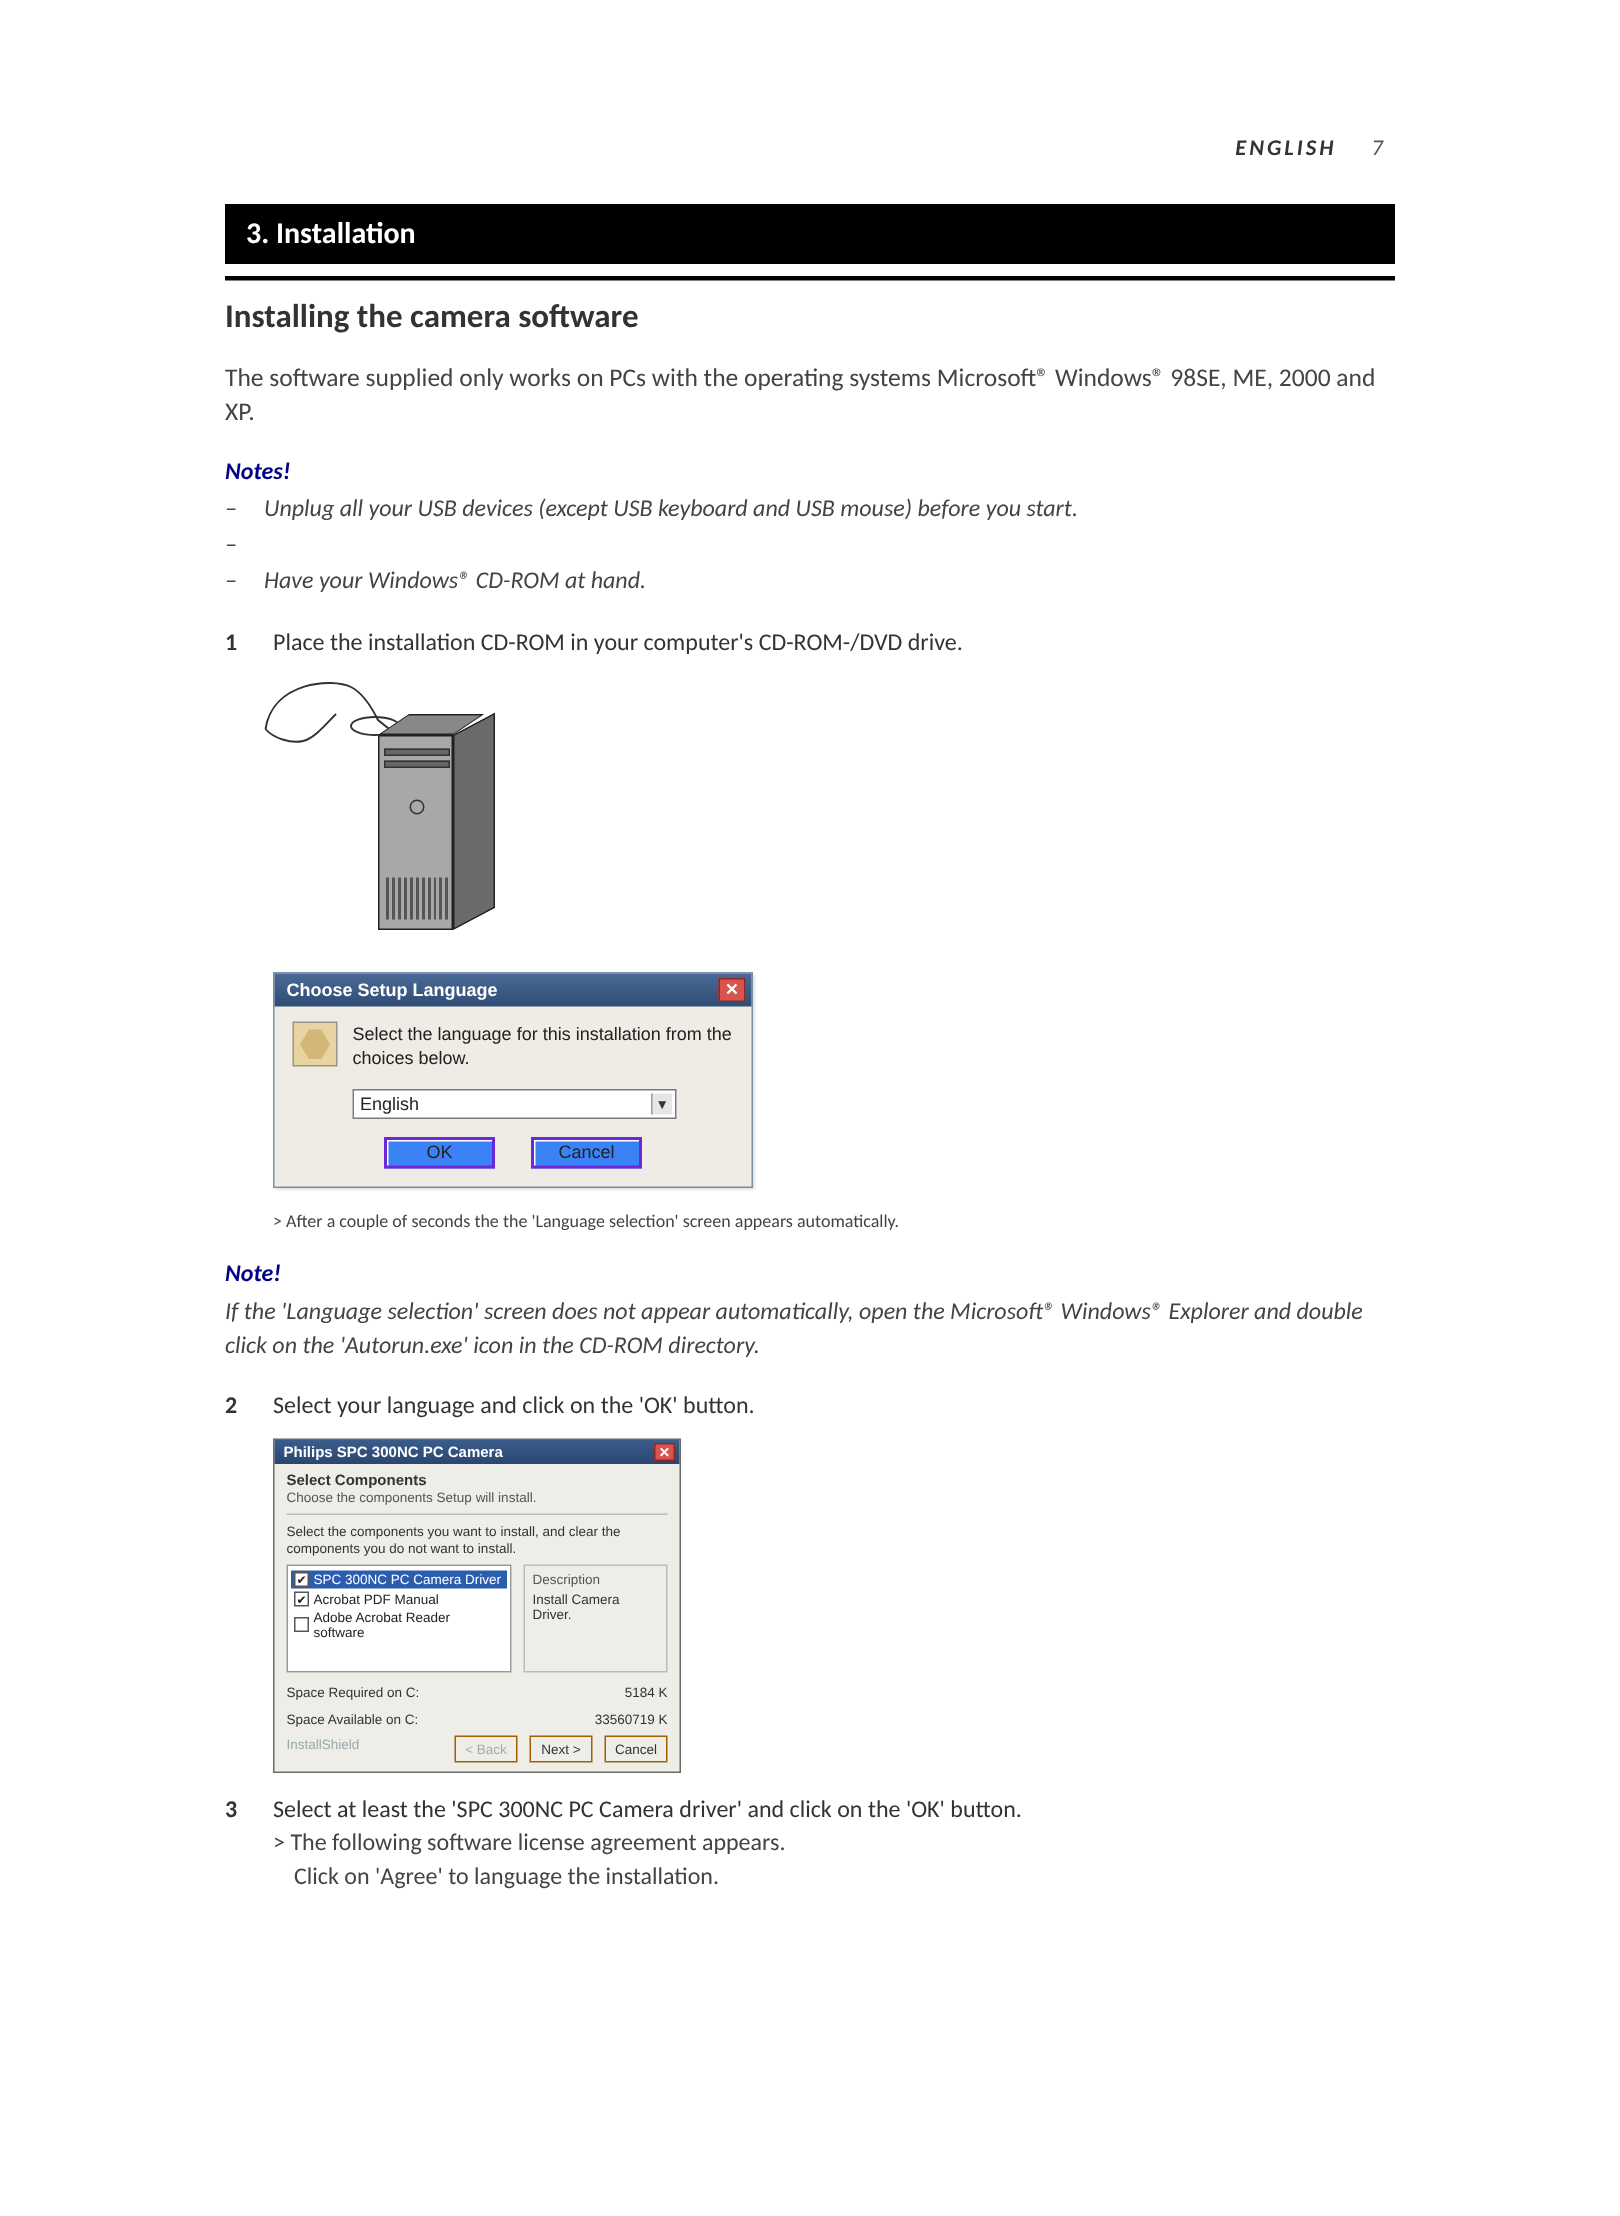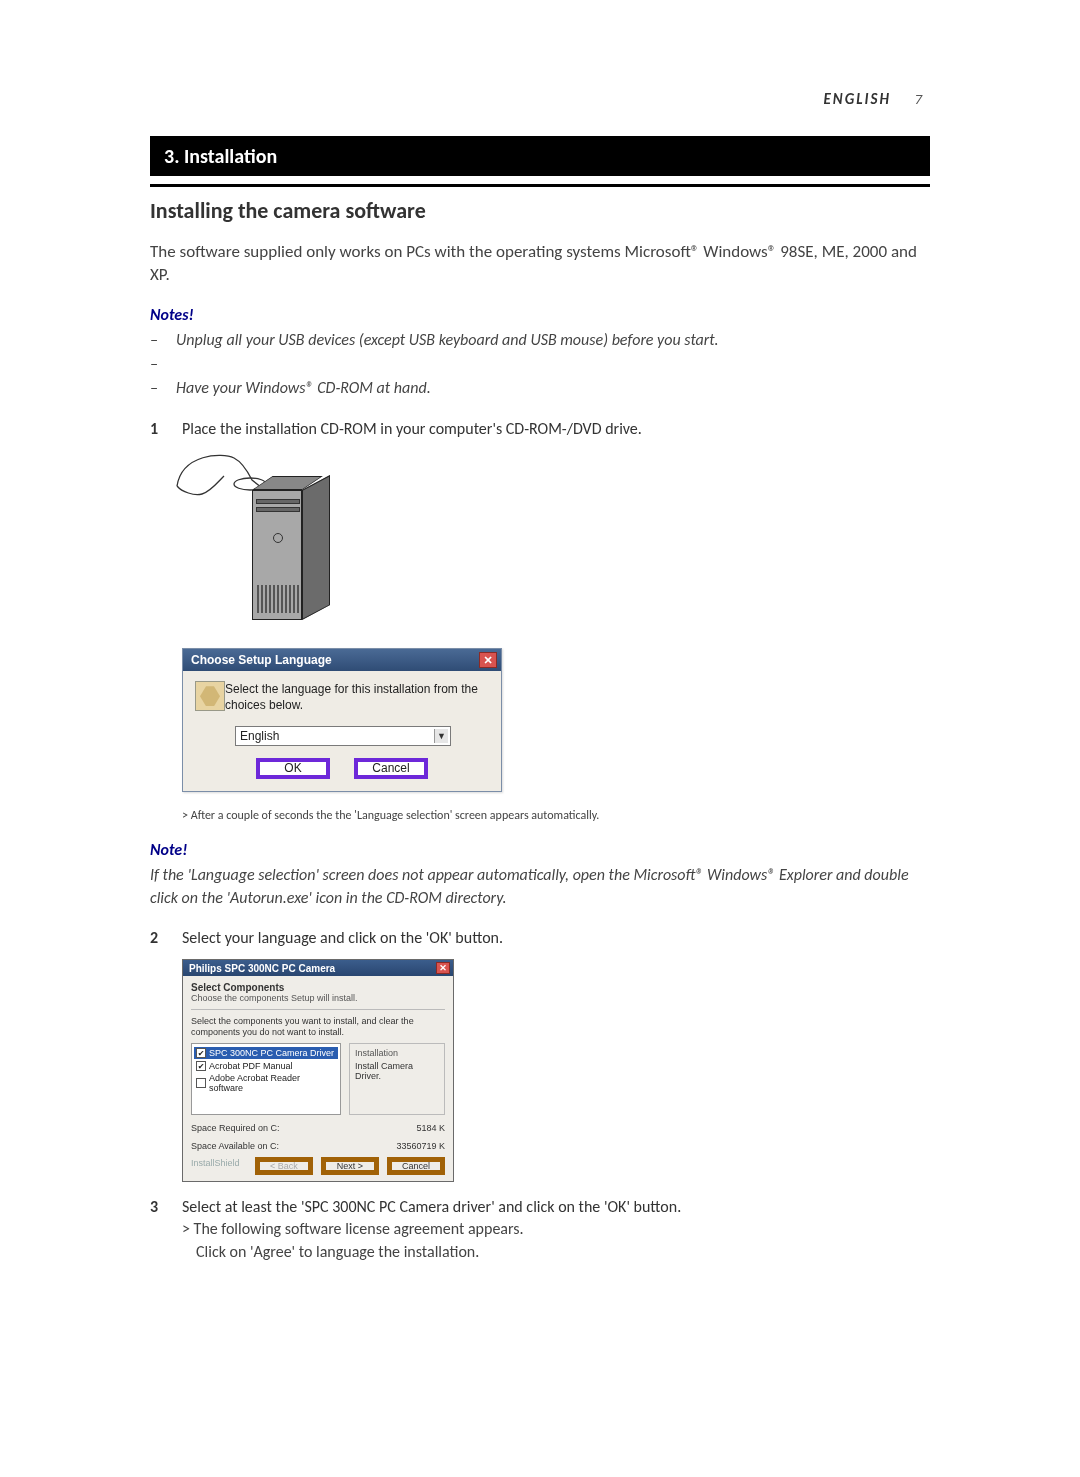--- a/index.html
+++ b/index.html
@@ -115,38 +115,38 @@
     .dlg-titlebar {
       background: linear-gradient(#4a6a95,#2f4c75);
       color:#fff; display:flex; justify-content:space-between; align-items:center;
       padding: 3px 4px 3px 8px; font-weight:bold; font-size:12px;
     }
     .dlg-close {
       width:18px; height:16px; background:#d9534f; color:#fff;
       display:flex; align-items:center; justify-content:center;
       border:1px solid #8b2a25; font-size:11px; line-height:1;
     }
-    .dlg-body { padding: 10px 12px 12px 12px; display:flex; }
+    .dlg-body { padding: 10px 12px 12px 12px; display:flex; gap:10px; }
     .dlg-icon { width:30px; height:30px; flex-shrink:0;
       background:#e8d4a2; border:1px solid #998; position:relative; }
     .dlg-icon::before{ content:""; position:absolute; inset:4px; background:#d2b776;
       clip-path: polygon(30% 0,70% 0,100% 50%,70% 100%,30% 100%,0 50%); }
     .dlg-msg { font-size:12px; line-height:1.35; color:#222; }
     .dlg-select-row { padding: 0 12px 6px 52px; }
     .dlg-select {
       width: 216px; height:20px; border:1px solid #7a7a7a;
       background:#fff; display:flex; align-items:center; justify-content:space-between;
       padding:0 2px 0 4px; font-size:12px; color:#222;
     }
     .dlg-select .chev { width:14px; height:14px; background:#e6e6e6;
       border-left:1px solid #999; display:flex; align-items:center; justify-content:center;
       font-size:9px; color:#333; }
     .dlg-btns { display:flex; gap:24px; justify-content:center; padding: 6px 0 12px 0; }
-    .dlg-btn { width:74px; height:21px; background:#ffffff;
-      border:4px solid #6d28d9; box-shadow: inset 1px 1px 0 #fff;
+    .dlg-btn { width:74px; height:21px; background:#3b82f6;
+      border:2px solid #6d28d9; box-shadow: inset 1px 1px 0 #fff;
       font-size:12px; display:flex; align-items:center; justify-content:center;
       color:#222; }
 
     .result-line { font-size:12px; color:#444; margin-bottom:18px; padding-left:32px; }
     .note-block { margin-bottom: 18px; }
     .note-single-text { font-style: italic; font-size:16px; line-height:1.45; color:#444; }
 
     
     .dlg-small {
       width: 272px; border:1px solid #6a6a6a;
@@ -171,21 +171,21 @@
       min-height:72px; font-size:9px; color:#222;
     }
     .comp-item { display:flex; align-items:center; gap:3px; margin-bottom:2px; }
     .comp-item .cb { width:10px;height:10px;border:1px solid #555;display:flex;align-items:center;justify-content:center;font-size:8px;color:#222; }
     .comp-item.sel { background:#2a5db0; color:#fff; padding:1px 2px; margin-left:-2px; margin-right:-2px;}
     .comp-item.sel .cb{ color:#222; background:#fff;}
     .desc-box { width:96px; border:1px solid #bbb; padding:4px 5px; font-size:9px; color:#333; }
     .desc-title{ color:#555; margin-bottom:3px;}
     .space-row { display:flex; justify-content:space-between; font-size:9px; margin-top:8px; color:#333;}
     .dlg-small-btns { display:flex; gap:8px; justify-content:flex-end; padding-top:6px; }
-    .dlg-sbtn { width:58px;height:18px;border:5px solid #a16207;background:#efede8;
+    .dlg-sbtn { width:42px;height:18px;border:1px solid #a16207;background:#efede8;
       display:flex;align-items:center;justify-content:center;font-size:9px; }
     .dlg-sbtn.disabled{ color:#aaa; }
     .install-prefix{ font-size:9px;color:#9aa;}
   </style>
 </head>
 <body>
 
 <div class="header-row">
   <span class="header-lang">ENGLISH</span>
   <span class="header-page">7</span>
@@ -291,21 +291,21 @@
         <div class="comp-item">
           <span class="cb">✔</span>
           <span>Acrobat PDF Manual</span>
         </div>
         <div class="comp-item">
           <span class="cb"></span>
           <span>Adobe Acrobat Reader software</span>
         </div>
       </div>
       <div class="desc-box">
-        <div class="desc-title">Installation</div>
+        <div class="desc-title">Description</div>
         <div>Install Camera Driver.</div>
       </div>
     </div>
     <div class="space-row">
       <span>Space Required on C:</span>
       <span>5184 K</span>
     </div>
     <div class="space-row">
       <span>Space Available on C:</span>
       <span>33560719 K</span>

